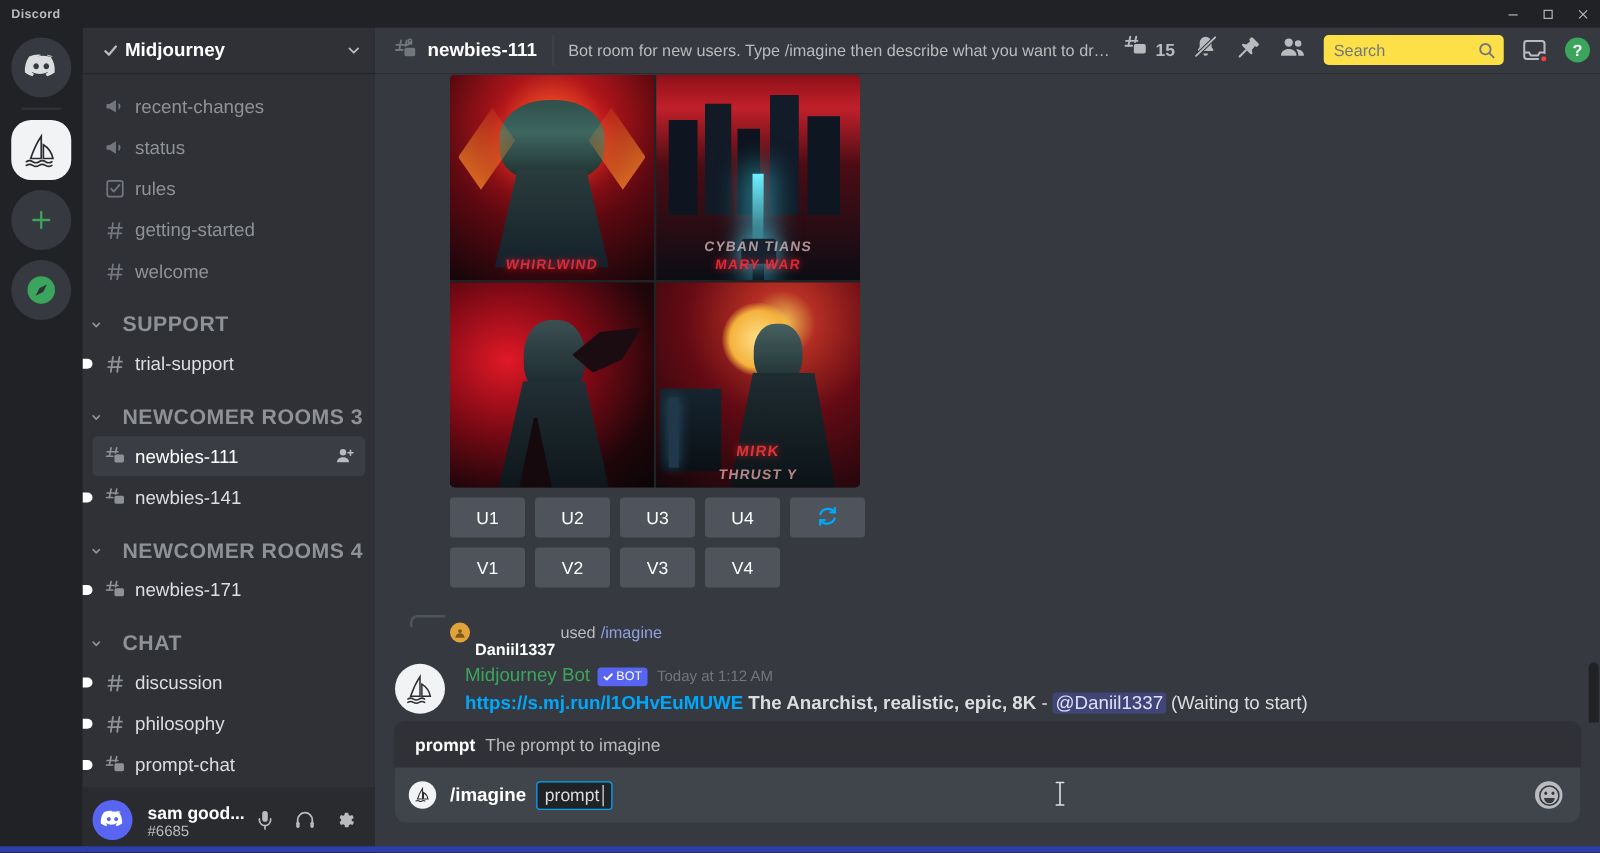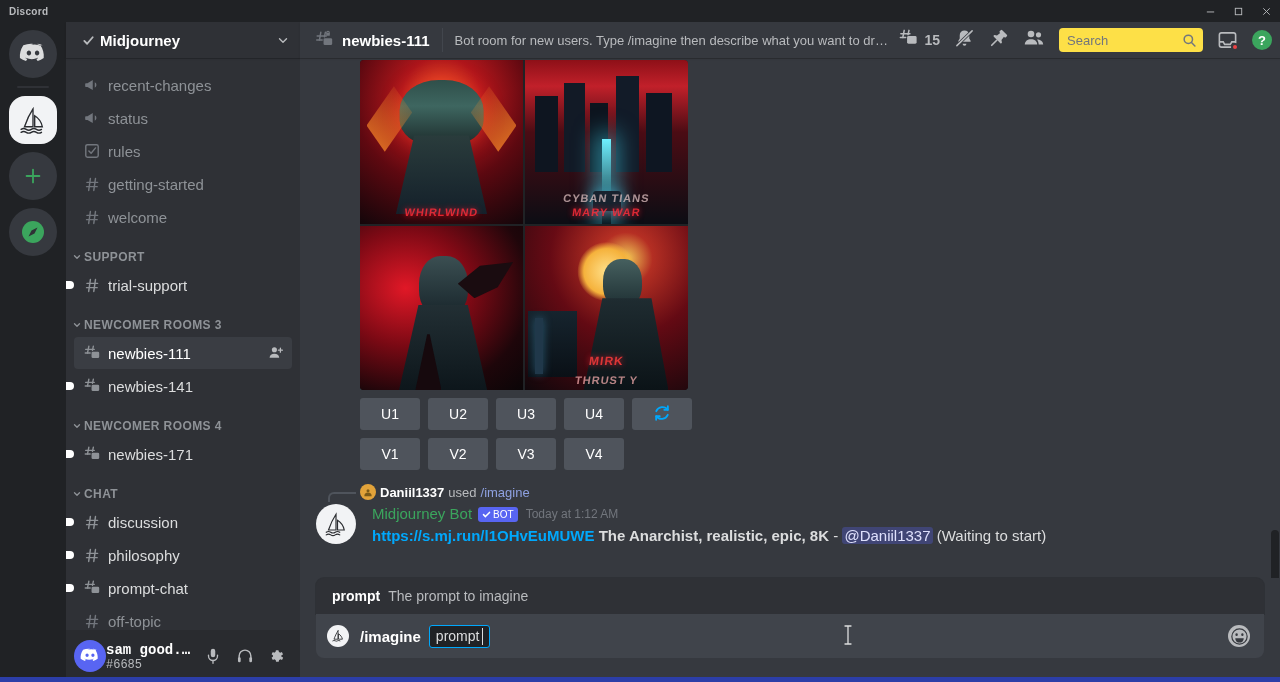--- a/index.html
+++ b/index.html
@@ -63,22 +63,22 @@
     white-space: nowrap; overflow: hidden; text-overflow: ellipsis;
   }
   .guild-header .chev { color: #b9bbbe; display: flex; }
 
   .channels {
     flex: 1 1 auto; overflow: hidden; padding-top: 10px;
     position: relative;
     text-align: right;
   }
   .chan-group-label {
-    display: flex; align-items: center; gap: 0;
-    font-size: 12px; font-weight: bold; letter-spacing: .4px;
+    display: flex; align-items: center; gap: 14px;
+    font-size: 17px; font-weight: bold; letter-spacing: .4px;
     color: #8e9297; text-transform: uppercase;
     padding: 16px 8px 4px 6px; cursor: pointer;
   }
   .chan-group-label .gchev { display:flex; width: 12px; }
   .chan-row {
     position: relative; height: 32px; margin: 1px 8px; border-radius: 4px;
     display: flex; align-items: center; padding: 0 8px; cursor: pointer;
     color: #8e9297;
   }
   .chan-row.active { background: #3a3d43; color: #fff; }
@@ -90,21 +90,21 @@
   .chan-icon { width: 20px; height: 20px; margin-right: 6px; display: flex; align-items: center; justify-content: center; flex: 0 0 20px; color: #72767d; }
   .chan-row.active .chan-icon, .chan-row.unread .chan-icon { color: #8e9297; }
   .chan-name { font-size: 15px; white-space: nowrap; overflow: hidden; text-overflow: ellipsis; }
   .chan-row .invite { margin-left: auto; color: #b9bbbe; display: flex; }
 
   .user-panel {
     height: 52px; flex: 0 0 52px; background: #292b2f;
     display: flex; align-items: center; padding: 0 8px; gap: 0;
   }
   .avatar-sm { width: 32px; height: 32px; border-radius: 50%; background: #5865f2; display:flex; align-items:center; justify-content:center; color:#fff; flex: 0 0 32px; }
-  .user-meta { margin-left: 0; overflow: hidden; min-width: 0; flex: 1 1 auto; font-family: Liberation Mono, monospace; }
+  .user-meta { margin-left: 12px; overflow: hidden; min-width: 0; flex: 1 1 auto; }
   .user-name { font-size: 14px; font-weight: bold; color: #fff; white-space: nowrap; overflow: hidden; text-overflow: ellipsis; line-height: 18px; }
   .user-tag { font-size: 12px; color: #b9bbbe; line-height: 13px; }
   .up-btn { width: 32px; height: 32px; display:flex; align-items:center; justify-content:center; color:#b9bbbe; border-radius:4px; cursor:pointer; }
 
   
   .main { flex: 1 1 auto; display: flex; flex-direction: column; background: #36393f; min-width: 0; position: relative; }
   .chan-header {
     height: 36px; flex: 0 0 36px; display: flex; align-items: center; padding: 0 8px 0 14px;
     box-shadow: 0 1px 0 rgba(4,4,5,.2), 0 1px 2px rgba(4,4,5,.1); position: relative; z-index: 20;
   }
@@ -159,21 +159,21 @@
   .sys-line {
     display: flex; align-items: center; gap: 4px;
     padding-left: 60px; margin-top: 14px; font-size: 13px; color: #b9bbbe;
     position: relative;
   }
   .reply-spine {
     position: absolute; left: 28px; top: 8px; width: 28px; height: 10px;
     border-left: 2px solid #4f545c; border-top: 2px solid #4f545c; border-top-left-radius: 6px;
   }
   .sys-avatar { width: 16px; height: 16px; border-radius: 50%; background: #e2a33a; display:flex; align-items:center; justify-content:center; flex:0 0 16px; }
-  .sys-user { color: #fff; font-weight: 600; font-size: 13px; }
+  .sys-user { color: #fff; font-weight: 600; font-size: 13px; margin-top: 28px; }
   .sys-cmd { color: #8ea1e1; font-size: 13px; cursor: pointer; }
 
   .message { display: flex; padding: 2px 48px 0 16px; margin-top: 2px; }
   .msg-avatar { width: 40px; height: 40px; border-radius: 50%; background: #f2f3f5; flex: 0 0 40px; display:flex; align-items:center; justify-content:center; margin-right: 16px; cursor:pointer; }
   .msg-body { flex: 1 1 auto; min-width: 0; }
   .msg-head { display: flex; align-items: center; gap: 6px; line-height: 20px; text-align: right; }
   .author { font-size: 15px; font-weight: 500; color: #3ba55d; cursor: pointer; }
   .bot-tag {
     background: #5865f2; color: #fff; font-size: 10px; font-weight: 500;
     border-radius: 3px; padding: 1px 4px; display: flex; align-items: center; gap: 2px;

